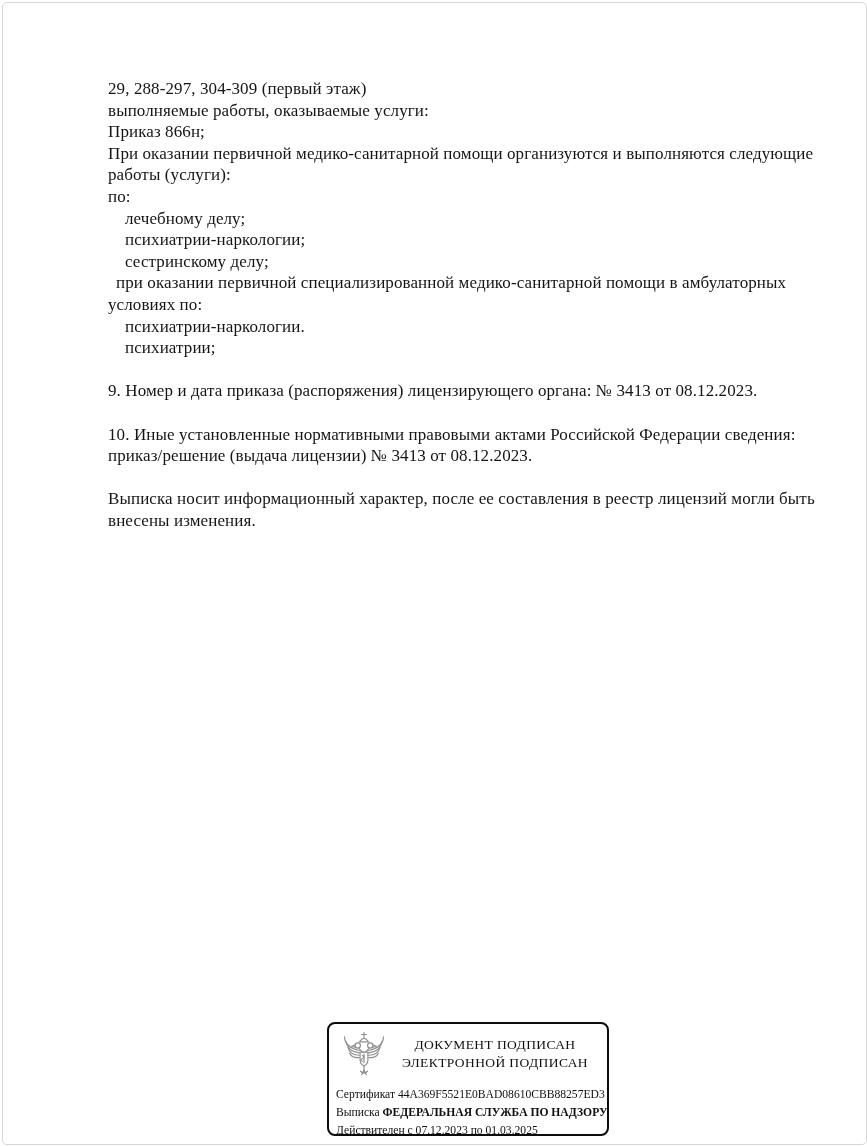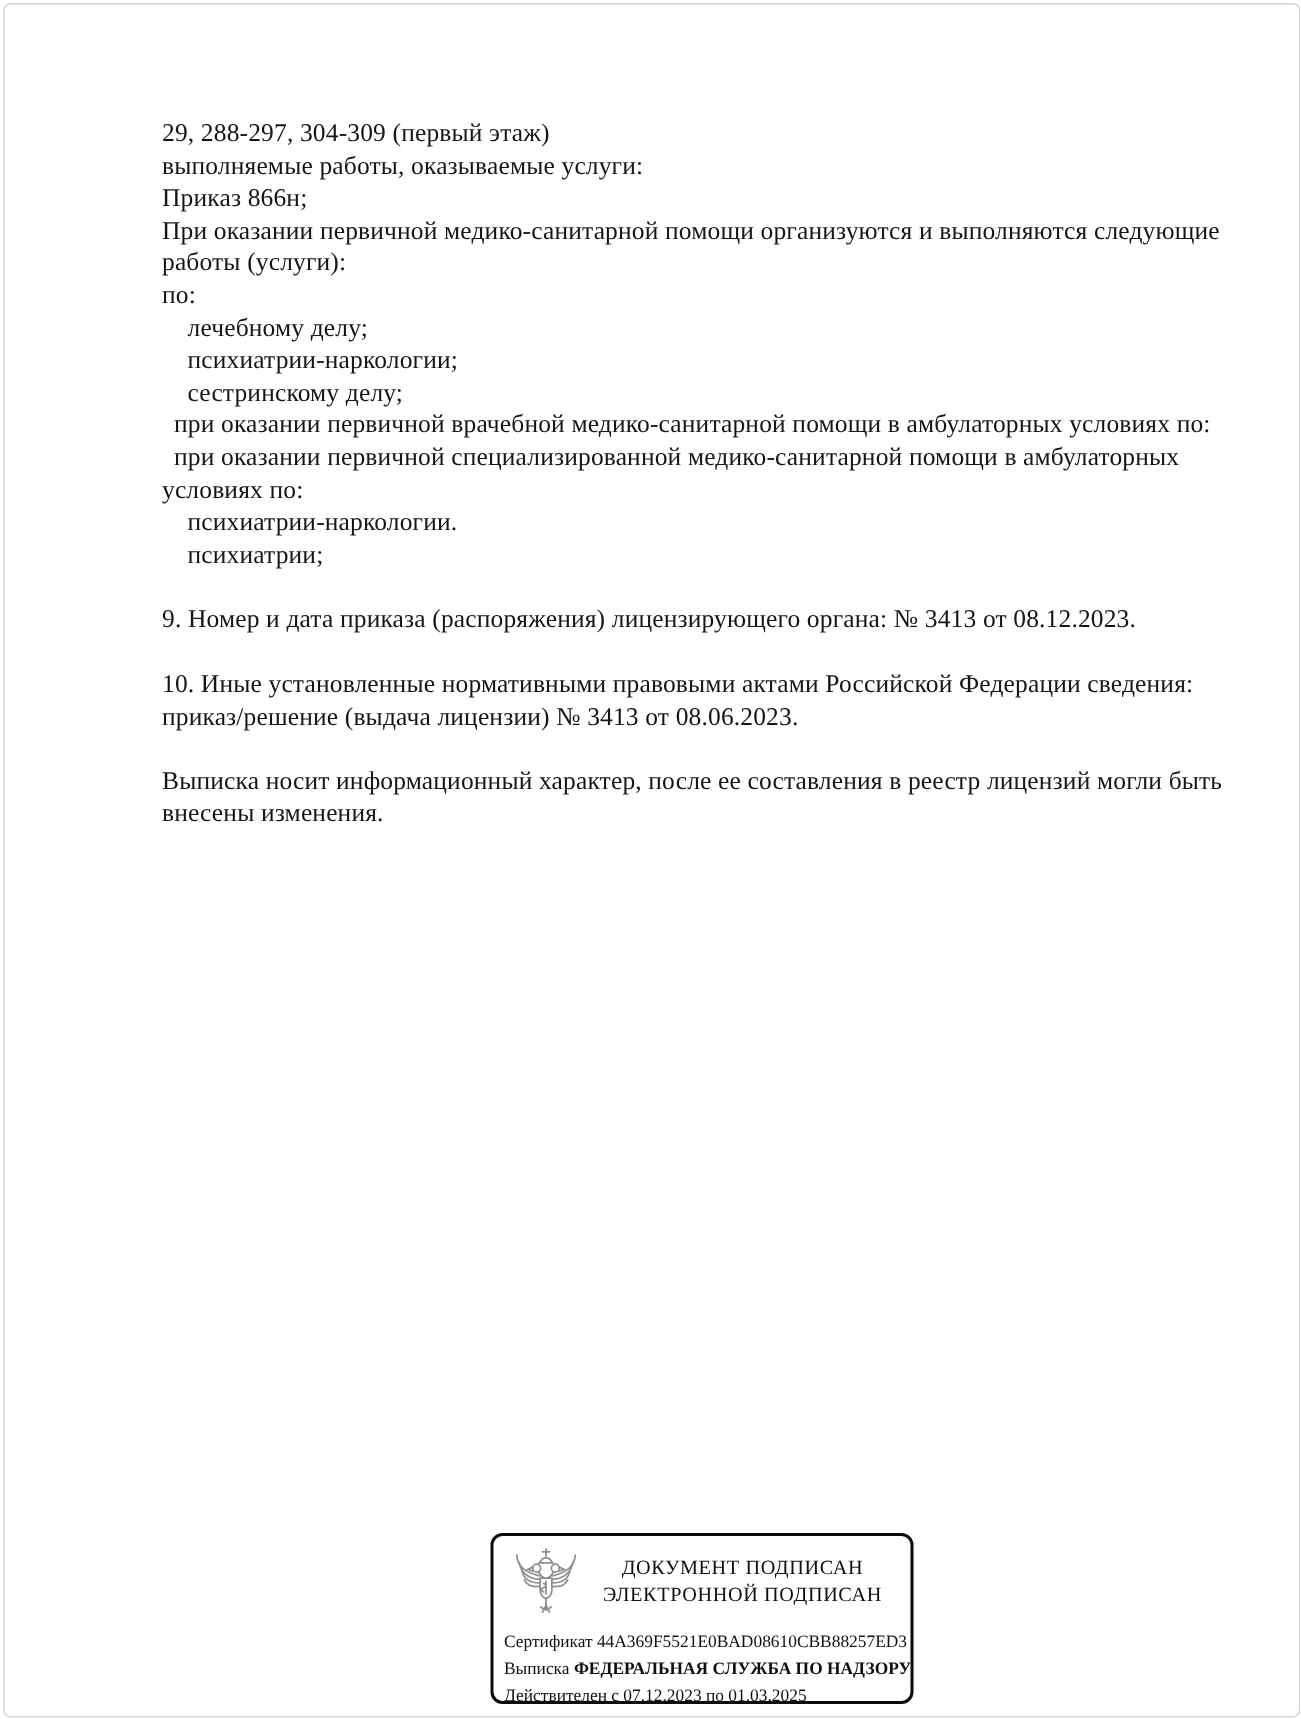--- a/index.html
+++ b/index.html
@@ -64,30 +64,29 @@
   <div class="doc-body">
       <div class="line ind0">29, 288-297, 304-309 (первый этаж)</div>
       <div class="line ind0">выполняемые работы, оказываемые услуги:</div>
       <div class="line ind0">Приказ 866н;</div>
       <div class="line ind0">При оказании первичной медико-санитарной помощи организуются и выполняются следующие</div>
       <div class="line ind0">работы (услуги):</div>
       <div class="line ind0">по:</div>
       <div class="line ind2">лечебному делу;</div>
       <div class="line ind2">психиатрии-наркологии;</div>
       <div class="line ind2">сестринскому делу;</div>
-      <div class="line ind1">при оказании первичной врачебной медико-санитарной помощи в амбулаторных условиях по:</div>
       <div class="line ind1">при оказании первичной специализированной медико-санитарной помощи в амбулаторных</div>
       <div class="line ind0">условиях по:</div>
       <div class="line ind2">психиатрии-наркологии.</div>
       <div class="line ind2">психиатрии;</div>
       <div class="line spacer"></div>
       <div class="line ind0">9. Номер и дата приказа (распоряжения) лицензирующего органа: № 3413 от 08.12.2023.</div>
       <div class="line spacer"></div>
       <div class="line ind0">10. Иные установленные нормативными правовыми актами Российской Федерации сведения:</div>
-      <div class="line ind0">приказ/решение (выдача лицензии) № 3413 от 08.06.2023.</div>
+      <div class="line ind0">приказ/решение (выдача лицензии) № 3413 от 08.12.2023.</div>
       <div class="line spacer"></div>
       <div class="line ind0">Выписка носит информационный характер, после ее составления в реестр лицензий могли быть</div>
       <div class="line ind0">внесены изменения.</div>
     </div>
 
   <div class="stamp">
     <div class="stamp-top">
       <svg class="stamp-emblem" viewBox="0 0 64 64" xmlns="http://www.w3.org/2000/svg">
         <g fill="none" stroke="#8f8f8f" stroke-width="1.5" stroke-linecap="round">
           <path d="M32 2v6 M29 4.5h6"></path>

